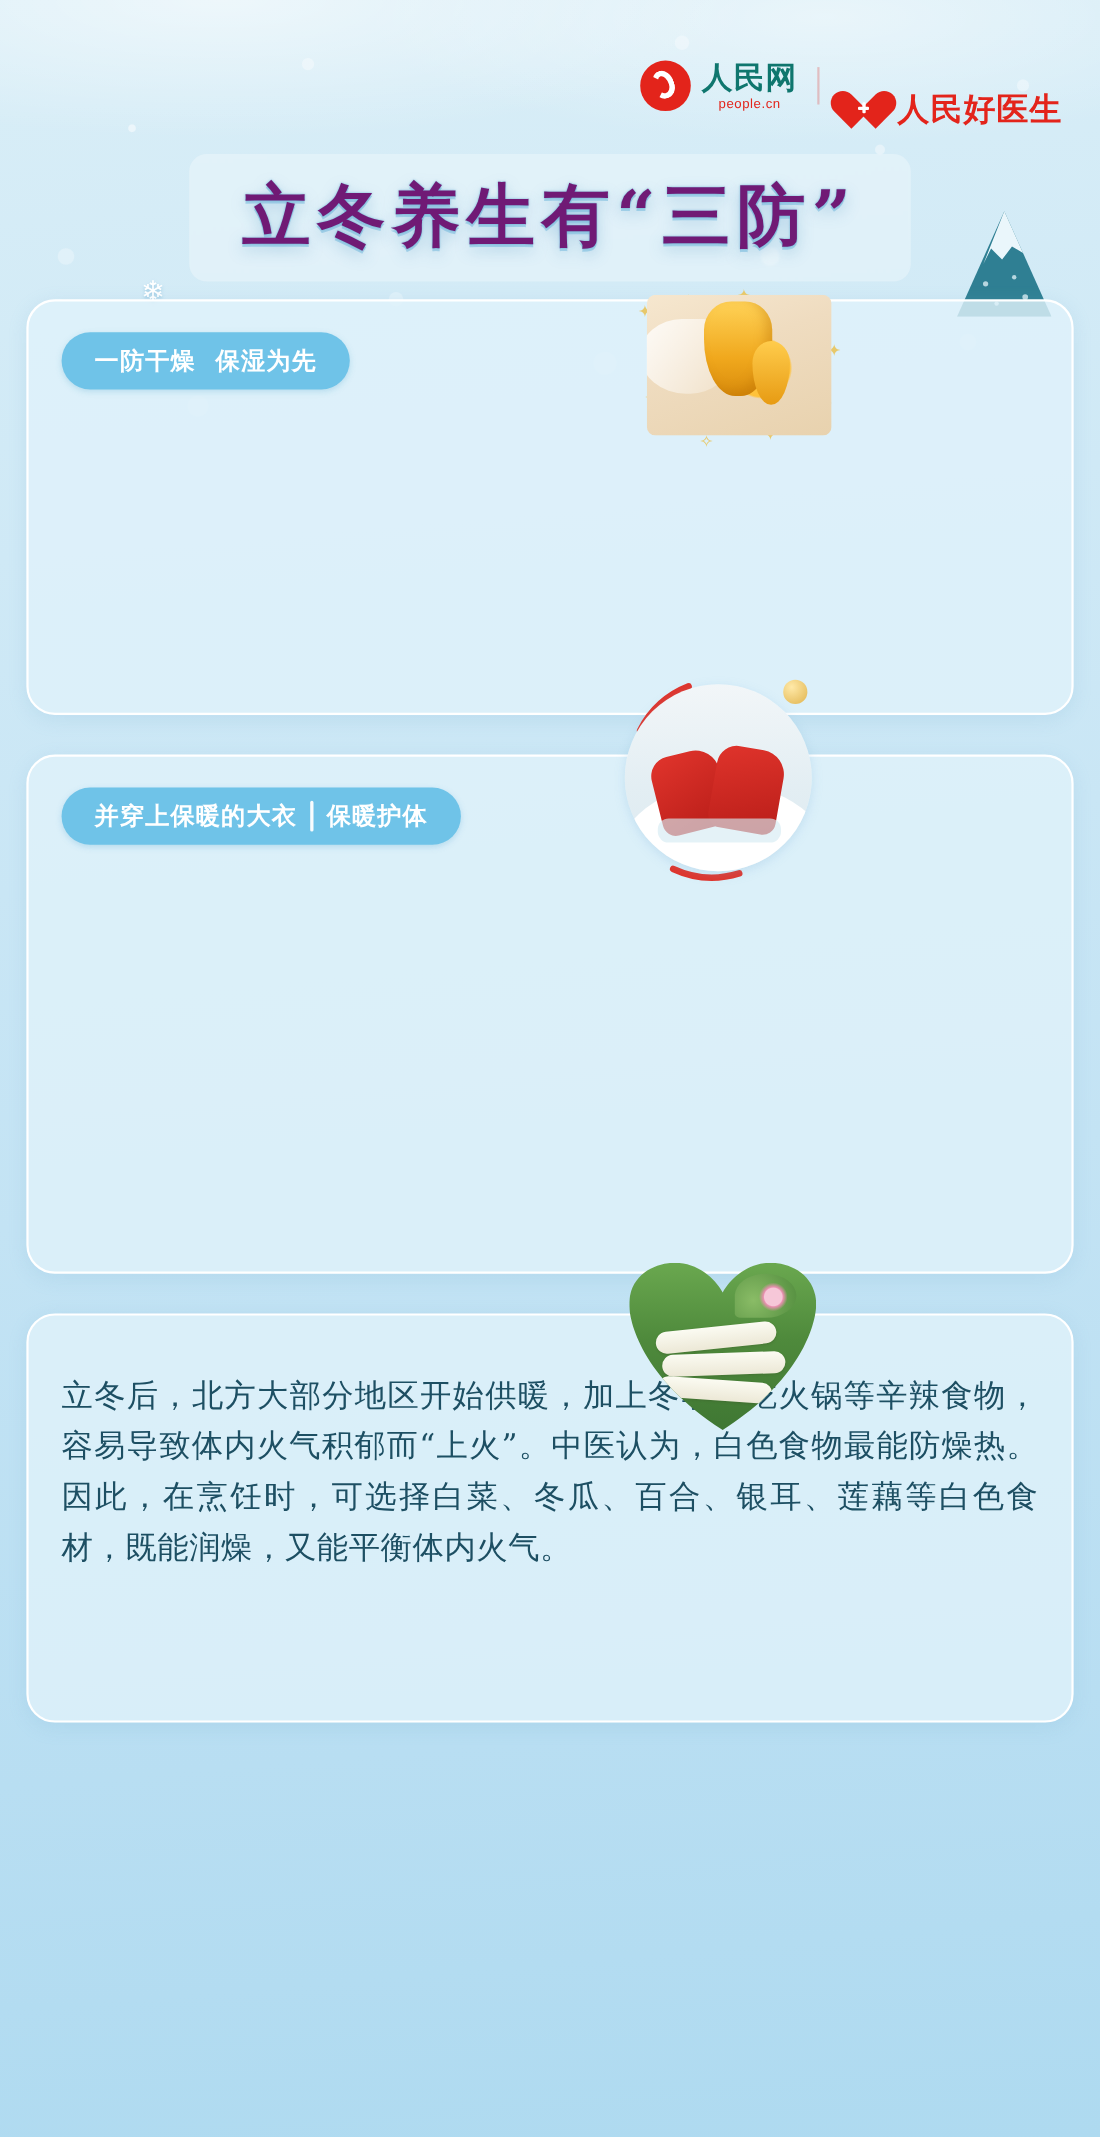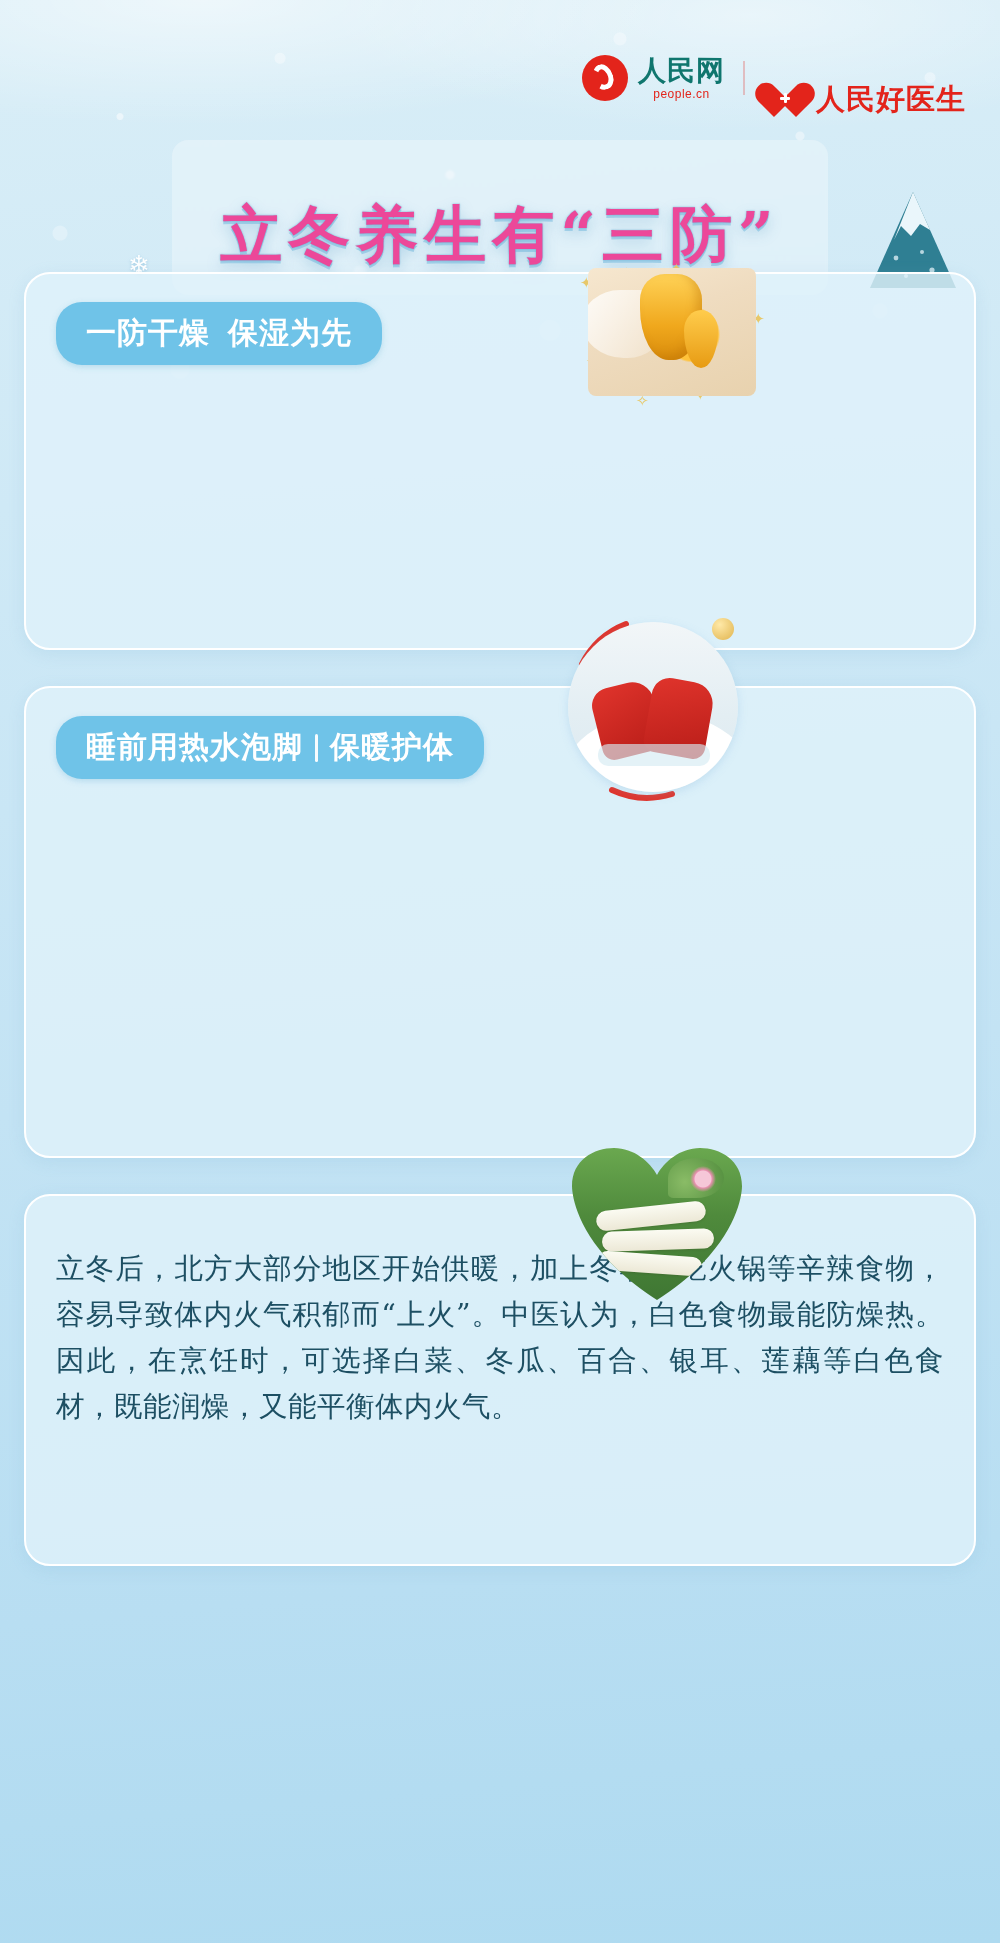--- a/index.html
+++ b/index.html
@@ -156,28 +156,27 @@
   .title-plate {
     background: rgba(255,255,255,0.30);
     border-radius: 16px;
     padding: 14px 48px 18px;
     backdrop-filter: blur(1px);
   }
   .title-text {
     font-family: "DejaVu Serif", serif;
     font-size: 62px;
     font-weight: bold;
-    color: #ec4899;
+    color: #701a75;
     letter-spacing: 6px;
     text-shadow:
       0 0 2px rgba(90,165,205,0.9),
       0 3px 0 rgba(120,185,220,0.55),
       0 6px 14px rgba(70,140,190,0.35);
     white-space: nowrap;
-    margin-top: 39px;
   }
 
   
   .mountain {
     position: absolute;
     top: 192px;
     right: 44px;
     width: 86px;
     height: 96px;
   }
@@ -213,21 +212,21 @@
   #card2 { top: 686px;  height: 472px; }
   #card3 { top: 1194px; height: 372px; }
 
   .badge {
     display: inline-flex;
     align-items: center;
     background: #6fc3e8;
     color: #ffffff;
     border-radius: 26px;
     padding: 11px 30px;
-    font-size: 30px;
+    font-size: 22px;
     font-weight: bold;
     letter-spacing: 1px;
     box-shadow: 0 2px 6px rgba(90,170,205,0.30);
     white-space: nowrap;
   }
   .badge .sep {
     display: inline-block;
     width: 3px;
     height: 28px;
     background: #ffffff;
@@ -446,21 +445,21 @@
   <span style="left:62px; top:136px;">✧</span>
 </div>
 <div class="img-honey">
   <div class="brush"></div>
   <div class="drip"></div>
   <div class="drip2"></div>
 </div>
 
 <div class="card" id="card2">
   <div class="badge">
-    <span>睡前用热水泡脚</span>
+    <span>并穿上保暖的大衣</span>
     <span class="sep"></span>
     <span>保暖护体</span>
   </div>
 </div>
 
 <svg class="ring-arcs" viewBox="0 0 202 202">
   <path d="M30 58 A 84 84 0 0 1 74 18" stroke="#e0342c" stroke-width="6" fill="none" stroke-linecap="round"></path>
   <path d="M22 92 A 84 84 0 0 0 30 130" stroke="#e0342c" stroke-width="6" fill="none" stroke-linecap="round"></path>
   <path d="M178 76 A 84 84 0 0 1 170 136" stroke="#e0342c" stroke-width="6" fill="none" stroke-linecap="round"></path>
   <path d="M60 184 A 84 84 0 0 0 120 188" stroke="#e0342c" stroke-width="6" fill="none" stroke-linecap="round"></path>

